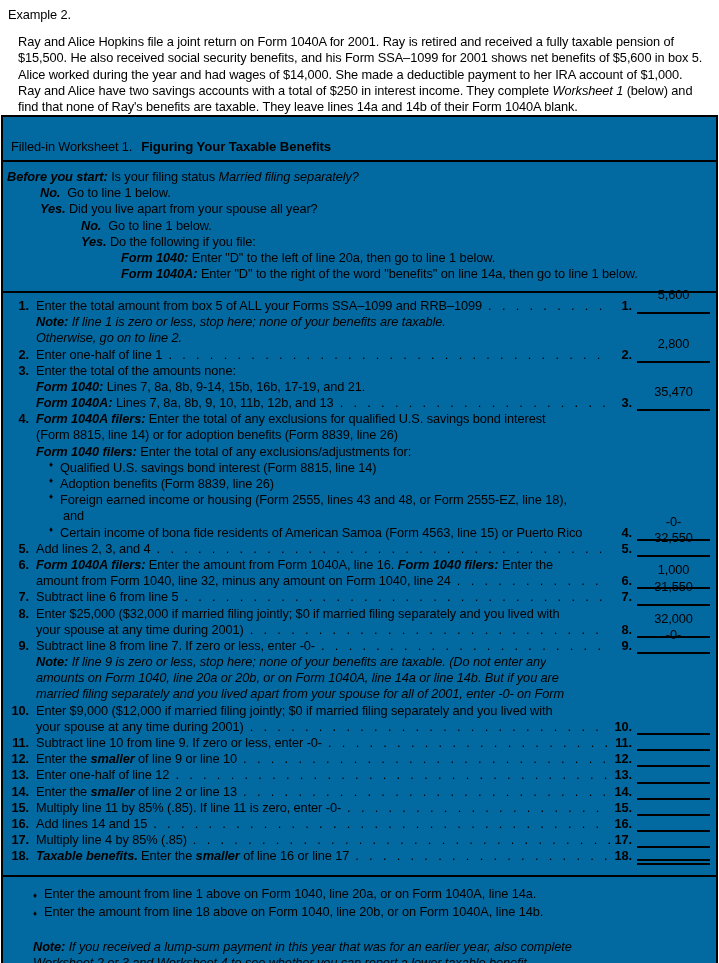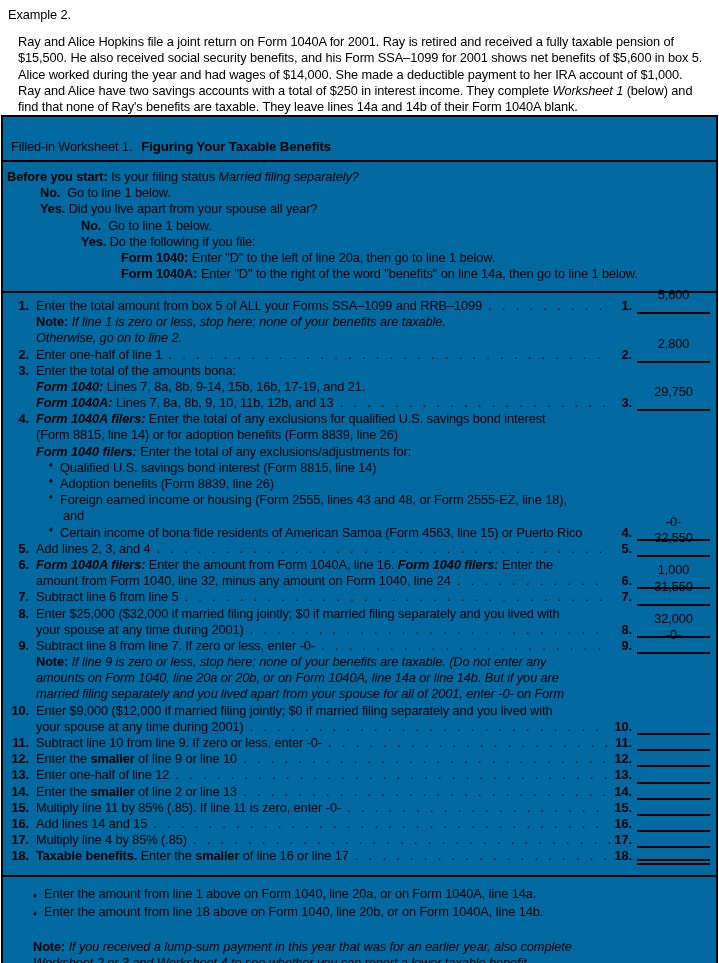--- a/index.html
+++ b/index.html
@@ -1,18 +1,18 @@
 <!DOCTYPE html>
 <html><head>
 <meta charset="utf-8">
 <style>
   * { box-sizing: border-box; margin: 0; padding: 0; }
   html, body { width: 719px; height: 963px; background: #fff; color: #000; overflow: hidden; }
   body { font-family: "Liberation Sans", sans-serif; font-size: 12.8px; letter-spacing: -0.1px; position: relative; }
-  .b  { font-weight: bold; }
+  .b  { font-weight: bold; font-style: italic; }
   .i  { font-style: italic; }
   .bi { font-weight: bold; font-style: italic; }
 
   
   .example { padding: 7px 10px 0 8px; line-height: 16.2px; }
   .ex-head { font-weight: normal; }
   .ex-body { margin-left: 10px; width: 690px; margin-top: 11px; }
 
   
   .wbox { position: absolute; top: 115px; left: 1px; right: 1px; height: 952px;
@@ -92,33 +92,33 @@
         <span class="lnum">2.</span>
         <span class="t"><span>Enter one-half of line 1</span></span>
         <span class="dots">.&nbsp;&nbsp;&nbsp;.&nbsp;&nbsp;&nbsp;.&nbsp;&nbsp;&nbsp;.&nbsp;&nbsp;&nbsp;.&nbsp;&nbsp;&nbsp;.&nbsp;&nbsp;&nbsp;.&nbsp;&nbsp;&nbsp;.&nbsp;&nbsp;&nbsp;.&nbsp;&nbsp;&nbsp;.&nbsp;&nbsp;&nbsp;.&nbsp;&nbsp;&nbsp;.&nbsp;&nbsp;&nbsp;.&nbsp;&nbsp;&nbsp;.&nbsp;&nbsp;&nbsp;.&nbsp;&nbsp;&nbsp;.&nbsp;&nbsp;&nbsp;.&nbsp;&nbsp;&nbsp;.&nbsp;&nbsp;&nbsp;.&nbsp;&nbsp;&nbsp;.&nbsp;&nbsp;&nbsp;.&nbsp;&nbsp;&nbsp;.&nbsp;&nbsp;&nbsp;.&nbsp;&nbsp;&nbsp;.&nbsp;&nbsp;&nbsp;.&nbsp;&nbsp;&nbsp;.&nbsp;&nbsp;&nbsp;.&nbsp;&nbsp;&nbsp;.&nbsp;&nbsp;&nbsp;.&nbsp;&nbsp;&nbsp;.&nbsp;&nbsp;&nbsp;.&nbsp;&nbsp;&nbsp;.&nbsp;&nbsp;&nbsp;.&nbsp;&nbsp;&nbsp;.&nbsp;&nbsp;&nbsp;.&nbsp;&nbsp;&nbsp;.&nbsp;&nbsp;&nbsp;.&nbsp;&nbsp;&nbsp;.&nbsp;&nbsp;&nbsp;.&nbsp;&nbsp;&nbsp;.&nbsp;&nbsp;&nbsp;.&nbsp;&nbsp;&nbsp;.&nbsp;&nbsp;&nbsp;.&nbsp;&nbsp;&nbsp;.&nbsp;&nbsp;&nbsp;.&nbsp;&nbsp;&nbsp;</span>
         <span class="amt">
           <span class="anum">2.</span>
           <span class="aval">2,800</span>
         </span>
       </div>
       <div class="wrow">
         <span class="lnum">3.</span>
-        <span class="t"><span>Enter the total of the amounts bona:</span></span>
+        <span class="t"><span>Enter the total of the amounts none:</span></span>
       </div>
       <div class="wrow">
         <span class="lnum"></span>
         <span class="t"><span class="bi">Form 1040:</span><span> Lines 7, 8a, 8b, 9-14, 15b, 16b, 17-19, and 21.</span></span>
       </div>
       <div class="wrow">
         <span class="lnum"></span>
         <span class="t"><span class="bi">Form 1040A:</span><span> Lines 7, 8a, 8b, 9, 10, 11b, 12b, and 13</span></span>
         <span class="dots">.&nbsp;&nbsp;&nbsp;.&nbsp;&nbsp;&nbsp;.&nbsp;&nbsp;&nbsp;.&nbsp;&nbsp;&nbsp;.&nbsp;&nbsp;&nbsp;.&nbsp;&nbsp;&nbsp;.&nbsp;&nbsp;&nbsp;.&nbsp;&nbsp;&nbsp;.&nbsp;&nbsp;&nbsp;.&nbsp;&nbsp;&nbsp;.&nbsp;&nbsp;&nbsp;.&nbsp;&nbsp;&nbsp;.&nbsp;&nbsp;&nbsp;.&nbsp;&nbsp;&nbsp;.&nbsp;&nbsp;&nbsp;.&nbsp;&nbsp;&nbsp;.&nbsp;&nbsp;&nbsp;.&nbsp;&nbsp;&nbsp;.&nbsp;&nbsp;&nbsp;.&nbsp;&nbsp;&nbsp;.&nbsp;&nbsp;&nbsp;.&nbsp;&nbsp;&nbsp;.&nbsp;&nbsp;&nbsp;.&nbsp;&nbsp;&nbsp;.&nbsp;&nbsp;&nbsp;.&nbsp;&nbsp;&nbsp;.&nbsp;&nbsp;&nbsp;.&nbsp;&nbsp;&nbsp;.&nbsp;&nbsp;&nbsp;.&nbsp;&nbsp;&nbsp;.&nbsp;&nbsp;&nbsp;.&nbsp;&nbsp;&nbsp;.&nbsp;&nbsp;&nbsp;.&nbsp;&nbsp;&nbsp;.&nbsp;&nbsp;&nbsp;.&nbsp;&nbsp;&nbsp;.&nbsp;&nbsp;&nbsp;.&nbsp;&nbsp;&nbsp;.&nbsp;&nbsp;&nbsp;.&nbsp;&nbsp;&nbsp;.&nbsp;&nbsp;&nbsp;.&nbsp;&nbsp;&nbsp;.&nbsp;&nbsp;&nbsp;.&nbsp;&nbsp;&nbsp;.&nbsp;&nbsp;&nbsp;</span>
         <span class="amt">
           <span class="anum">3.</span>
-          <span class="aval">29,750</span>
+          <span class="aval">35,470</span>
         </span>
       </div>
       <div class="wrow">
         <span class="lnum">4.</span>
         <span class="t"><span class="bi">Form 1040A filers:</span><span> Enter the total of any exclusions for qualified U.S. savings bond interest</span></span>
       </div>
       <div class="wrow">
         <span class="lnum"></span>
         <span class="t"><span>(Form 8815, line 14) or for adoption benefits (Form 8839, line 26)</span></span>
       </div>

